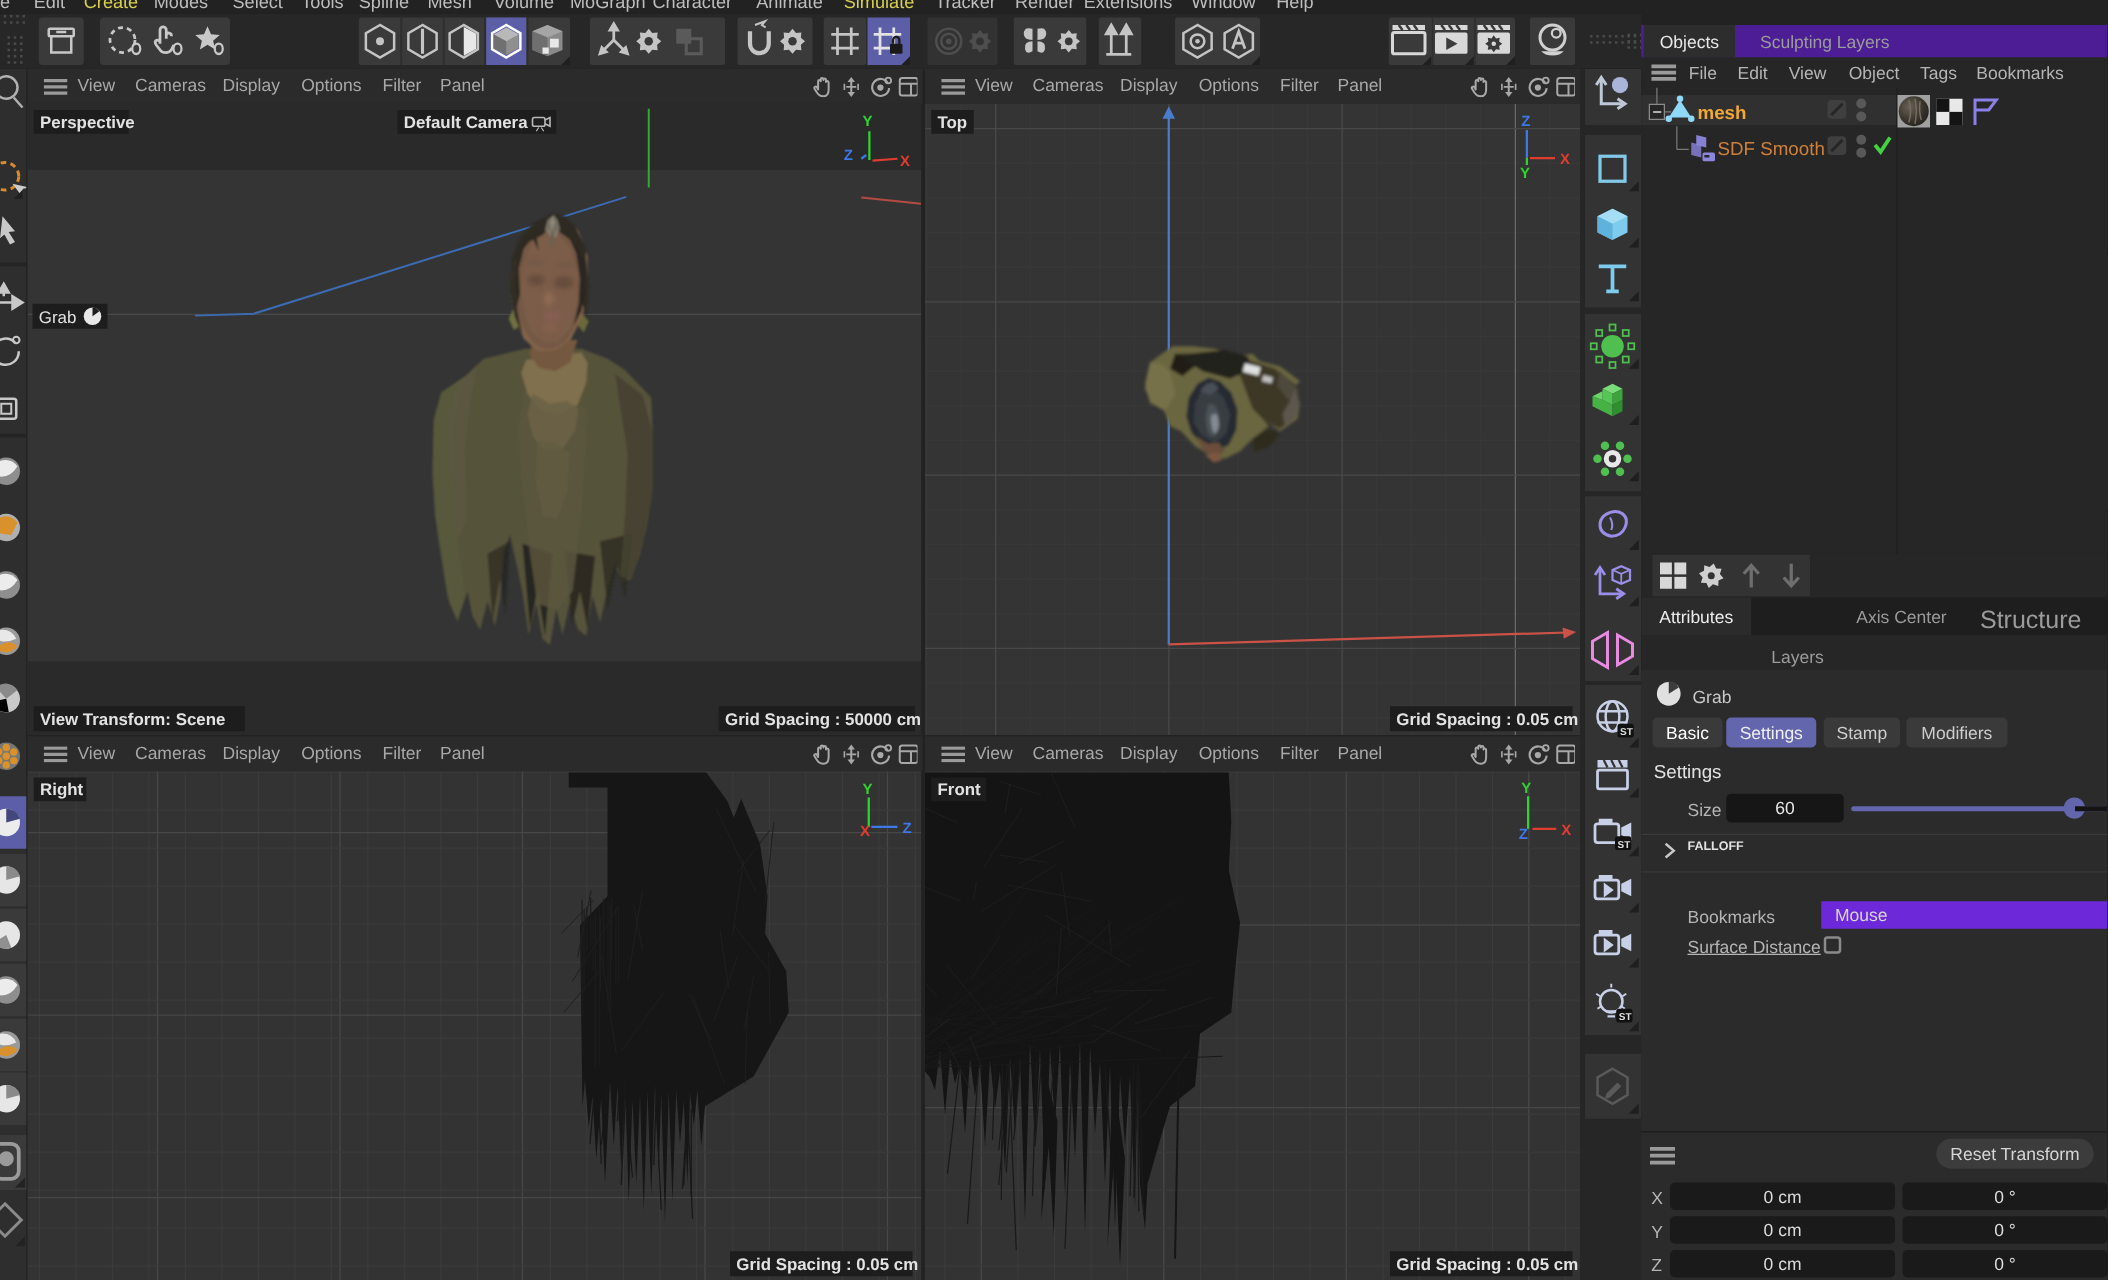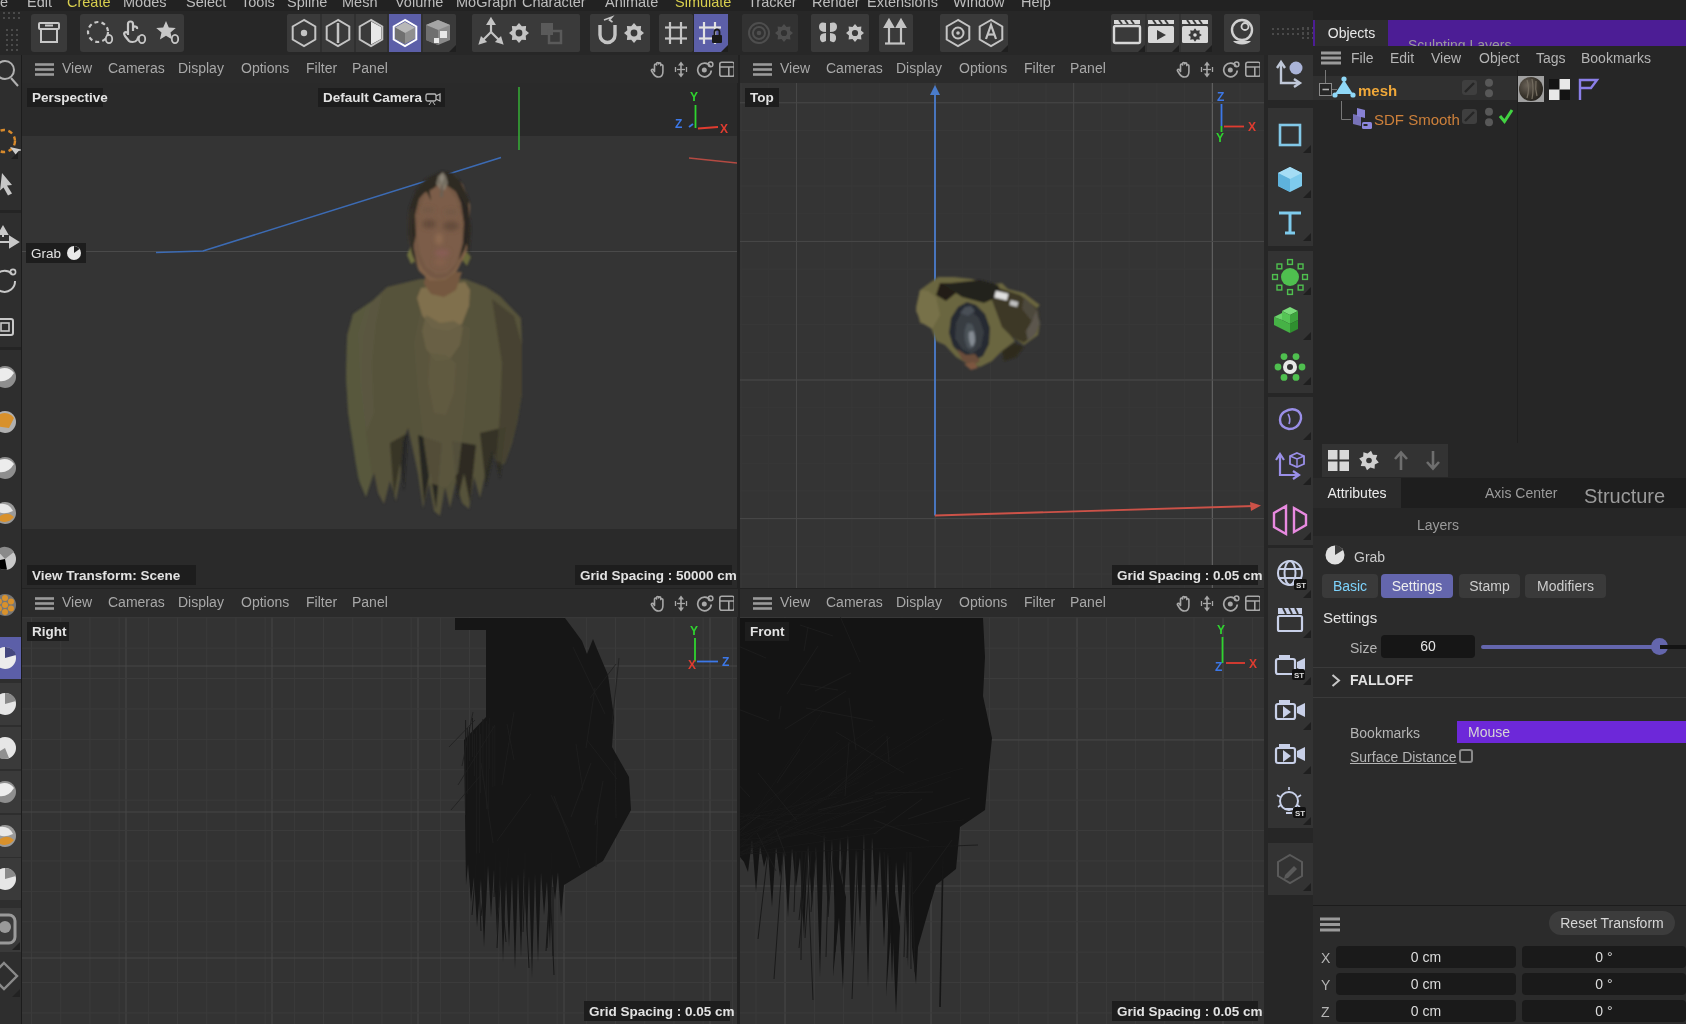--- a/index.html
+++ b/index.html
@@ -978,21 +978,21 @@
 <path d="M 21 820 l 9 -9 3 3 -9 9 -4 1 z" fill="#5a5a5a"></path>
 <path d="M 47 836 l -8 0 8 -8 z" fill="#1f1f1f"></path>
 </svg>
   </div>
 
   <div id="rightpanel" class="abs" style="left:1313px;top:0;width:373px;height:1024px;background:#262626;">
 
     <div class="abs" style="left:0;top:0;width:373px;height:20px;background:#222222;"></div>
     <div class="abs" style="left:0;top:20px;width:373px;height:26px;background:#4c1d95;">
       <div class="abs" style="left:2px;top:0;width:73px;height:26px;background:#2d2d2d;color:#e8e8e8;font-size:14px;line-height:26px;text-align:center;">Objects</div>
-      <div class="abs" style="left:95px;top:12px;color:#9b9b9b;font-size:14px;line-height:26px;">Sculpting Layers</div>
+      <div class="abs" style="left:95px;top:0;color:#9b9b9b;font-size:14px;line-height:26px;">Sculpting Layers</div>
     </div>
 
     <div class="abs" style="left:0;top:46px;width:373px;height:24px;background:#262626;color:#b5b5b5;font-size:14px;line-height:24px;">
       <svg class="abs" style="left:8px;top:5px;" width="20" height="14">
           <g stroke="#9a9a9a" stroke-width="3">
             <line x1="0" y1="2" x2="20" y2="2"></line>
             <line x1="0" y1="7" x2="20" y2="7"></line>
             <line x1="0" y1="12" x2="20" y2="12"></line>
           </g>
         </svg>
@@ -1109,38 +1109,38 @@
     </div>
 
 
     <div class="abs" style="left:0;top:536px;width:373px;height:369px;background:#2b2b2b;">
       <svg class="abs" style="left:12px;top:9px;" width="22" height="22">
         <circle cx="10" cy="10" r="9.5" fill="#e0e0e0"></circle>
         <path d="M 10 10 L 10 0 A 10 10 0 0 1 18 5 z" fill="#3c3c3c"></path>
       </svg>
       <span class="abs" style="left:41px;top:13px;color:#c9c9c9;font-size:14px;">Grab</span>
 
-      <div class="abs" style="left:9px;top:38px;width:56px;height:24px;background:#3a3a3a;border-radius:4px;color:#7dd3fc;font-size:14px;line-height:24px;text-align:center;">Basic</div>
+      <div class="abs" style="left:9px;top:38px;width:56px;height:24px;background:#3a3a3a;border-radius:4px;color:#ffffff;font-size:14px;line-height:24px;text-align:center;">Basic</div>
       <div class="abs" style="left:68px;top:38px;width:72px;height:24px;background:#6466ad;border-radius:4px;color:#eeeeee;font-size:14px;line-height:24px;text-align:center;">Settings</div>
       <div class="abs" style="left:146px;top:38px;width:61px;height:24px;background:#3a3a3a;border-radius:4px;color:#cdcdcd;font-size:14px;line-height:24px;text-align:center;">Stamp</div>
       <div class="abs" style="left:212px;top:38px;width:81px;height:24px;background:#3a3a3a;border-radius:4px;color:#cdcdcd;font-size:14px;line-height:24px;text-align:center;">Modifiers</div>
 
       <span class="abs" style="left:10px;top:73px;color:#e2e2e2;font-size:15px;">Settings</span>
 
       <span class="abs" style="left:37px;top:104px;color:#b5b5b5;font-size:14px;">Size</span>
       <div class="abs" style="left:68px;top:99px;width:94px;height:23px;background:#161616;border-radius:4px;color:#e6e6e6;font-size:14px;line-height:23px;text-align:center;">60</div>
       <div class="abs" style="left:168px;top:109px;width:205px;height:4px;background:#6466ad;border-radius:2px;"></div>
       <div class="abs" style="left:338px;top:102px;width:17px;height:17px;background:#6466ad;border-radius:50%;"></div>
       <div class="abs" style="left:347px;top:109px;width:26px;height:4px;background:#141414;"></div>
 
       <div class="abs" style="left:0;top:131px;width:373px;height:1px;background:#3a3a3a;"></div>
       <svg class="abs" style="left:18px;top:138px;" width="10" height="13">
           <path d="M 1.5 1 L 8 6.5 L 1.5 12" stroke="#c8c8c8" stroke-width="2" fill="none"></path>
         </svg>
-      <span class="abs" style="left:37px;top:136px;color:#e2e2e2;font-size:14px;font-weight:bold;">FALLOFF</span>
+      <span class="abs" style="left:37px;top:136px;color:#e2e2e2;font-size:10px;font-weight:bold;">FALLOFF</span>
       <div class="abs" style="left:0;top:161px;width:373px;height:1px;background:#3a3a3a;"></div>
 
       <span class="abs" style="left:37px;top:189px;color:#b5b5b5;font-size:14px;">Bookmarks</span>
       <div class="abs" style="left:144px;top:185px;width:229px;height:22px;background:#6d28d9;color:#d6d6d6;font-size:14px;line-height:22px;padding-left:11px;">Mouse</div>
       <span class="abs" style="left:37px;top:213px;color:#b5b5b5;font-size:14px;text-decoration:underline;">Surface Distance</span>
       <div class="abs" style="left:146px;top:213px;width:14px;height:14px;border:2px solid #8a8a8a;border-radius:3px;"></div>
     </div>
 
     <div class="abs" style="left:0;top:905px;width:373px;height:119px;background:#2b2b2b;border-top:1px solid #1c1c1c;">
       <svg class="abs" style="left:7px;top:11px;" width="20" height="15">

